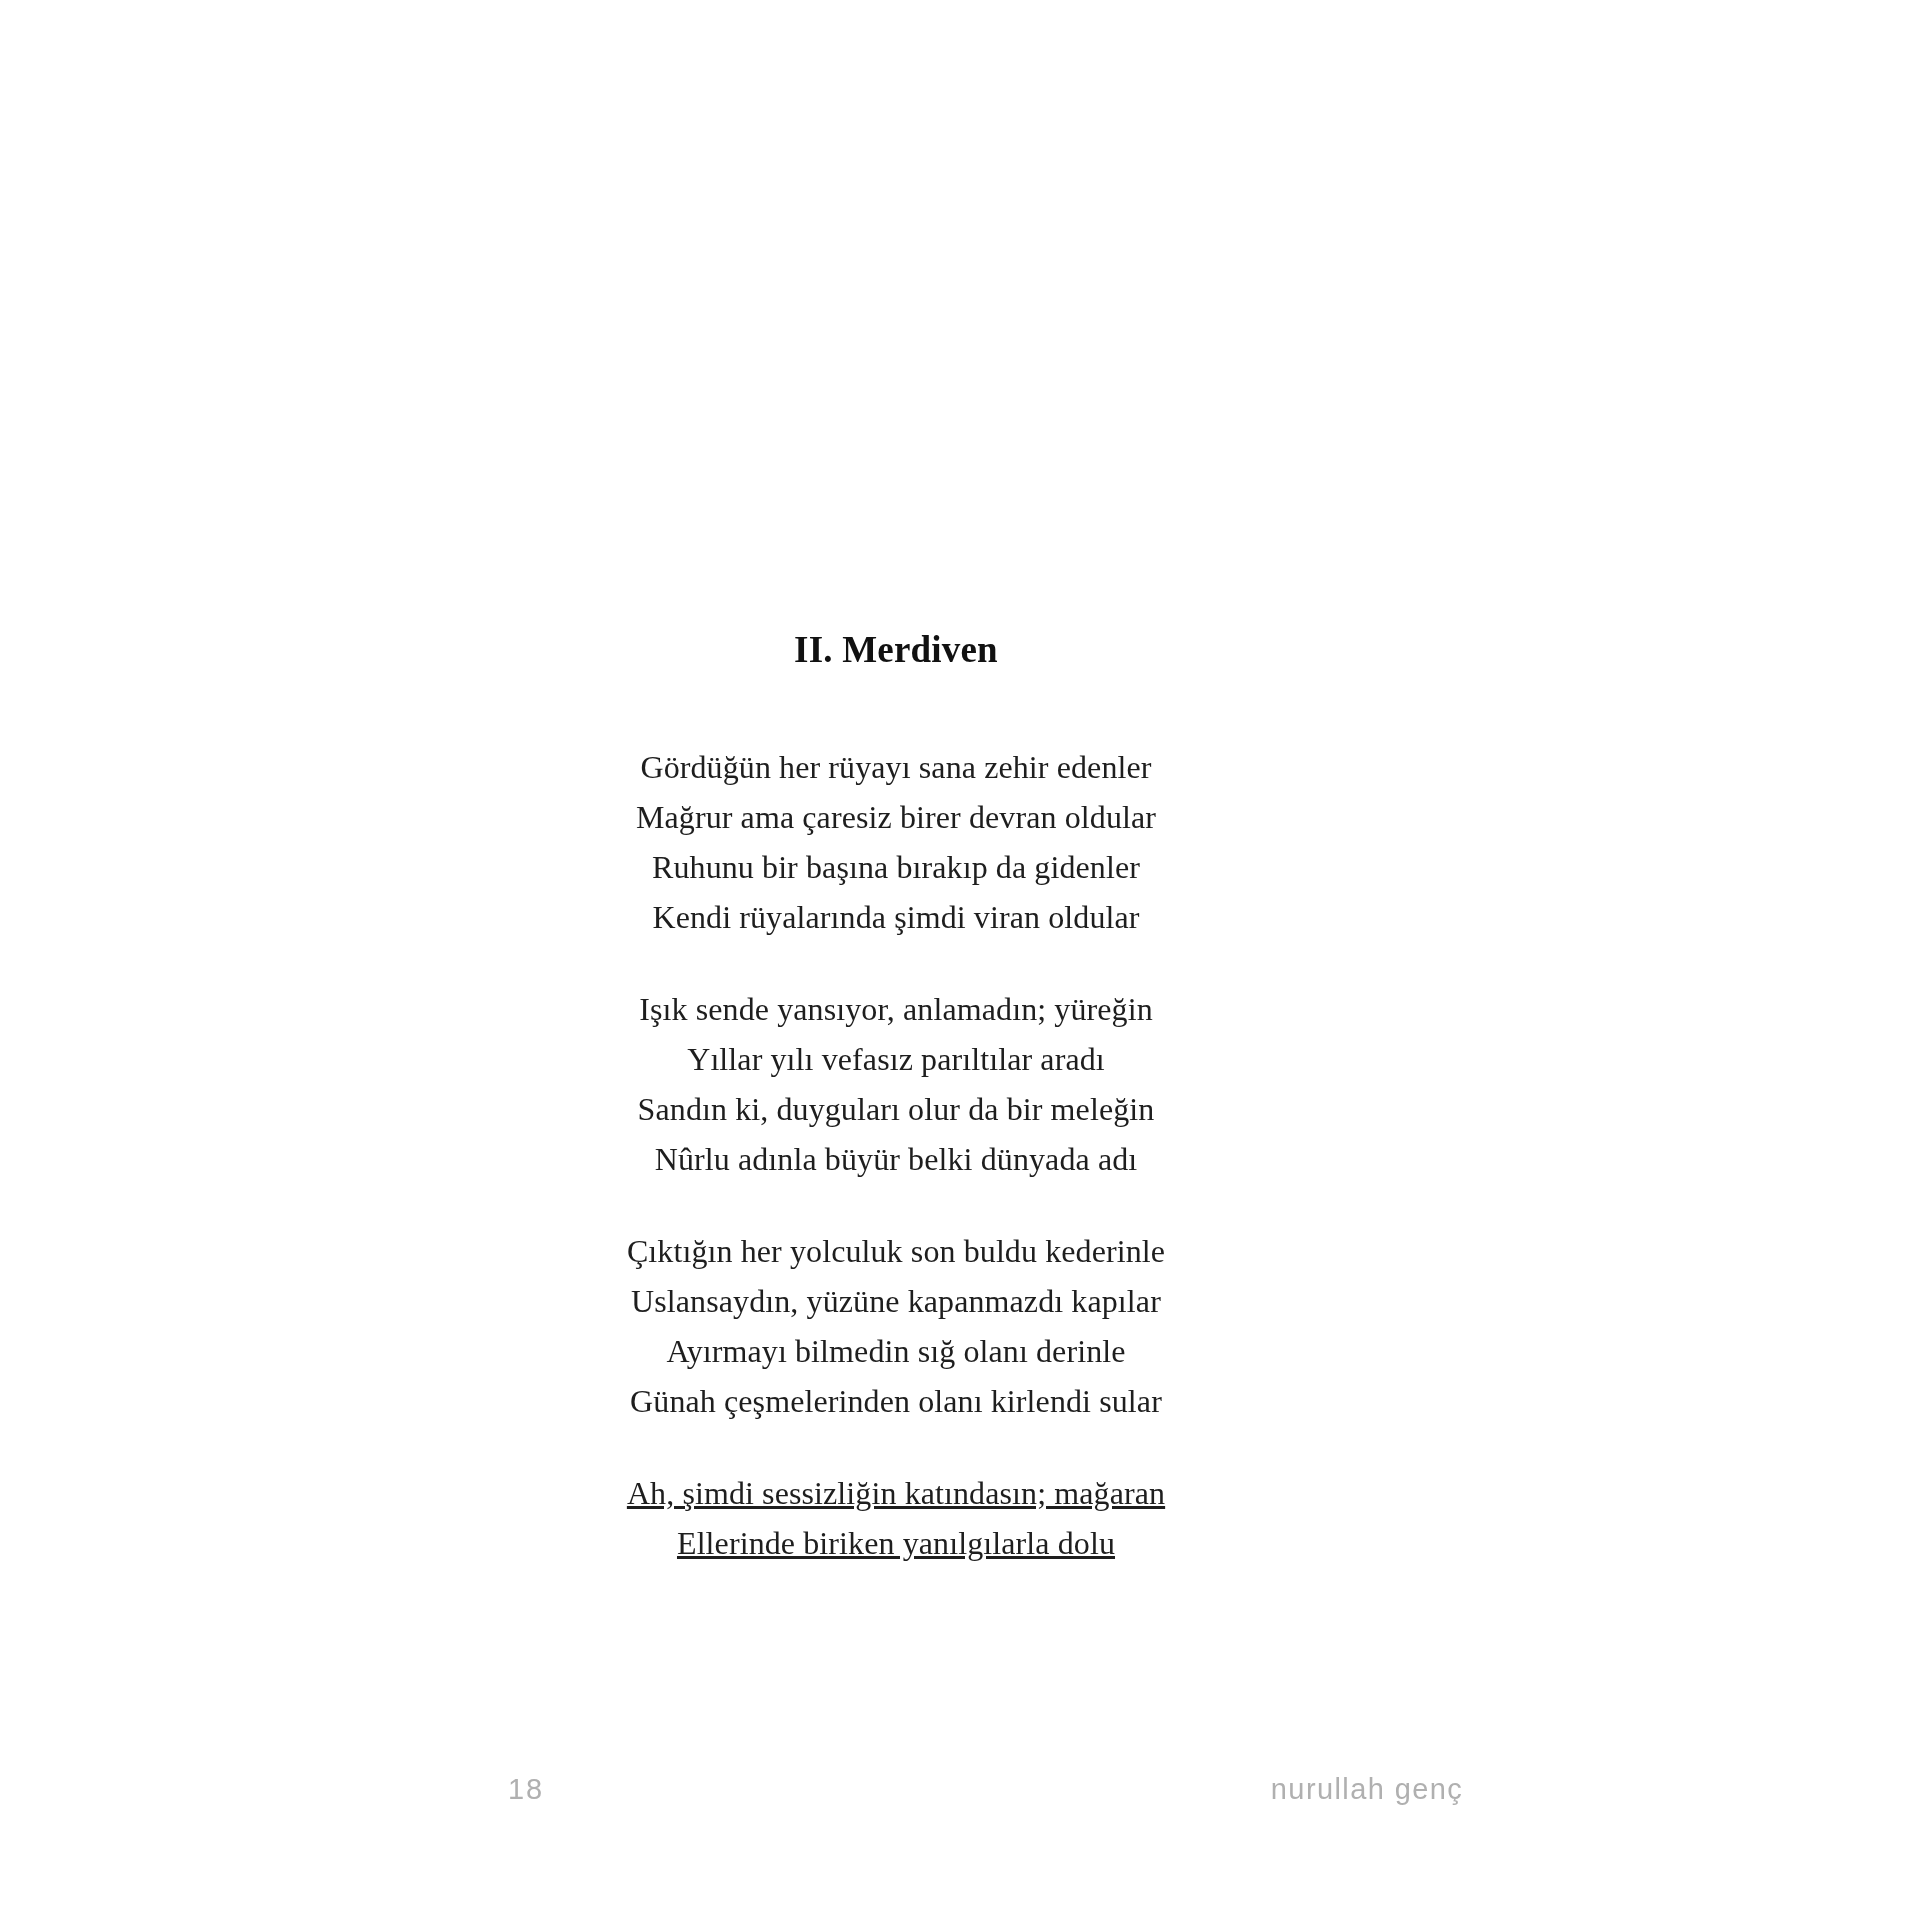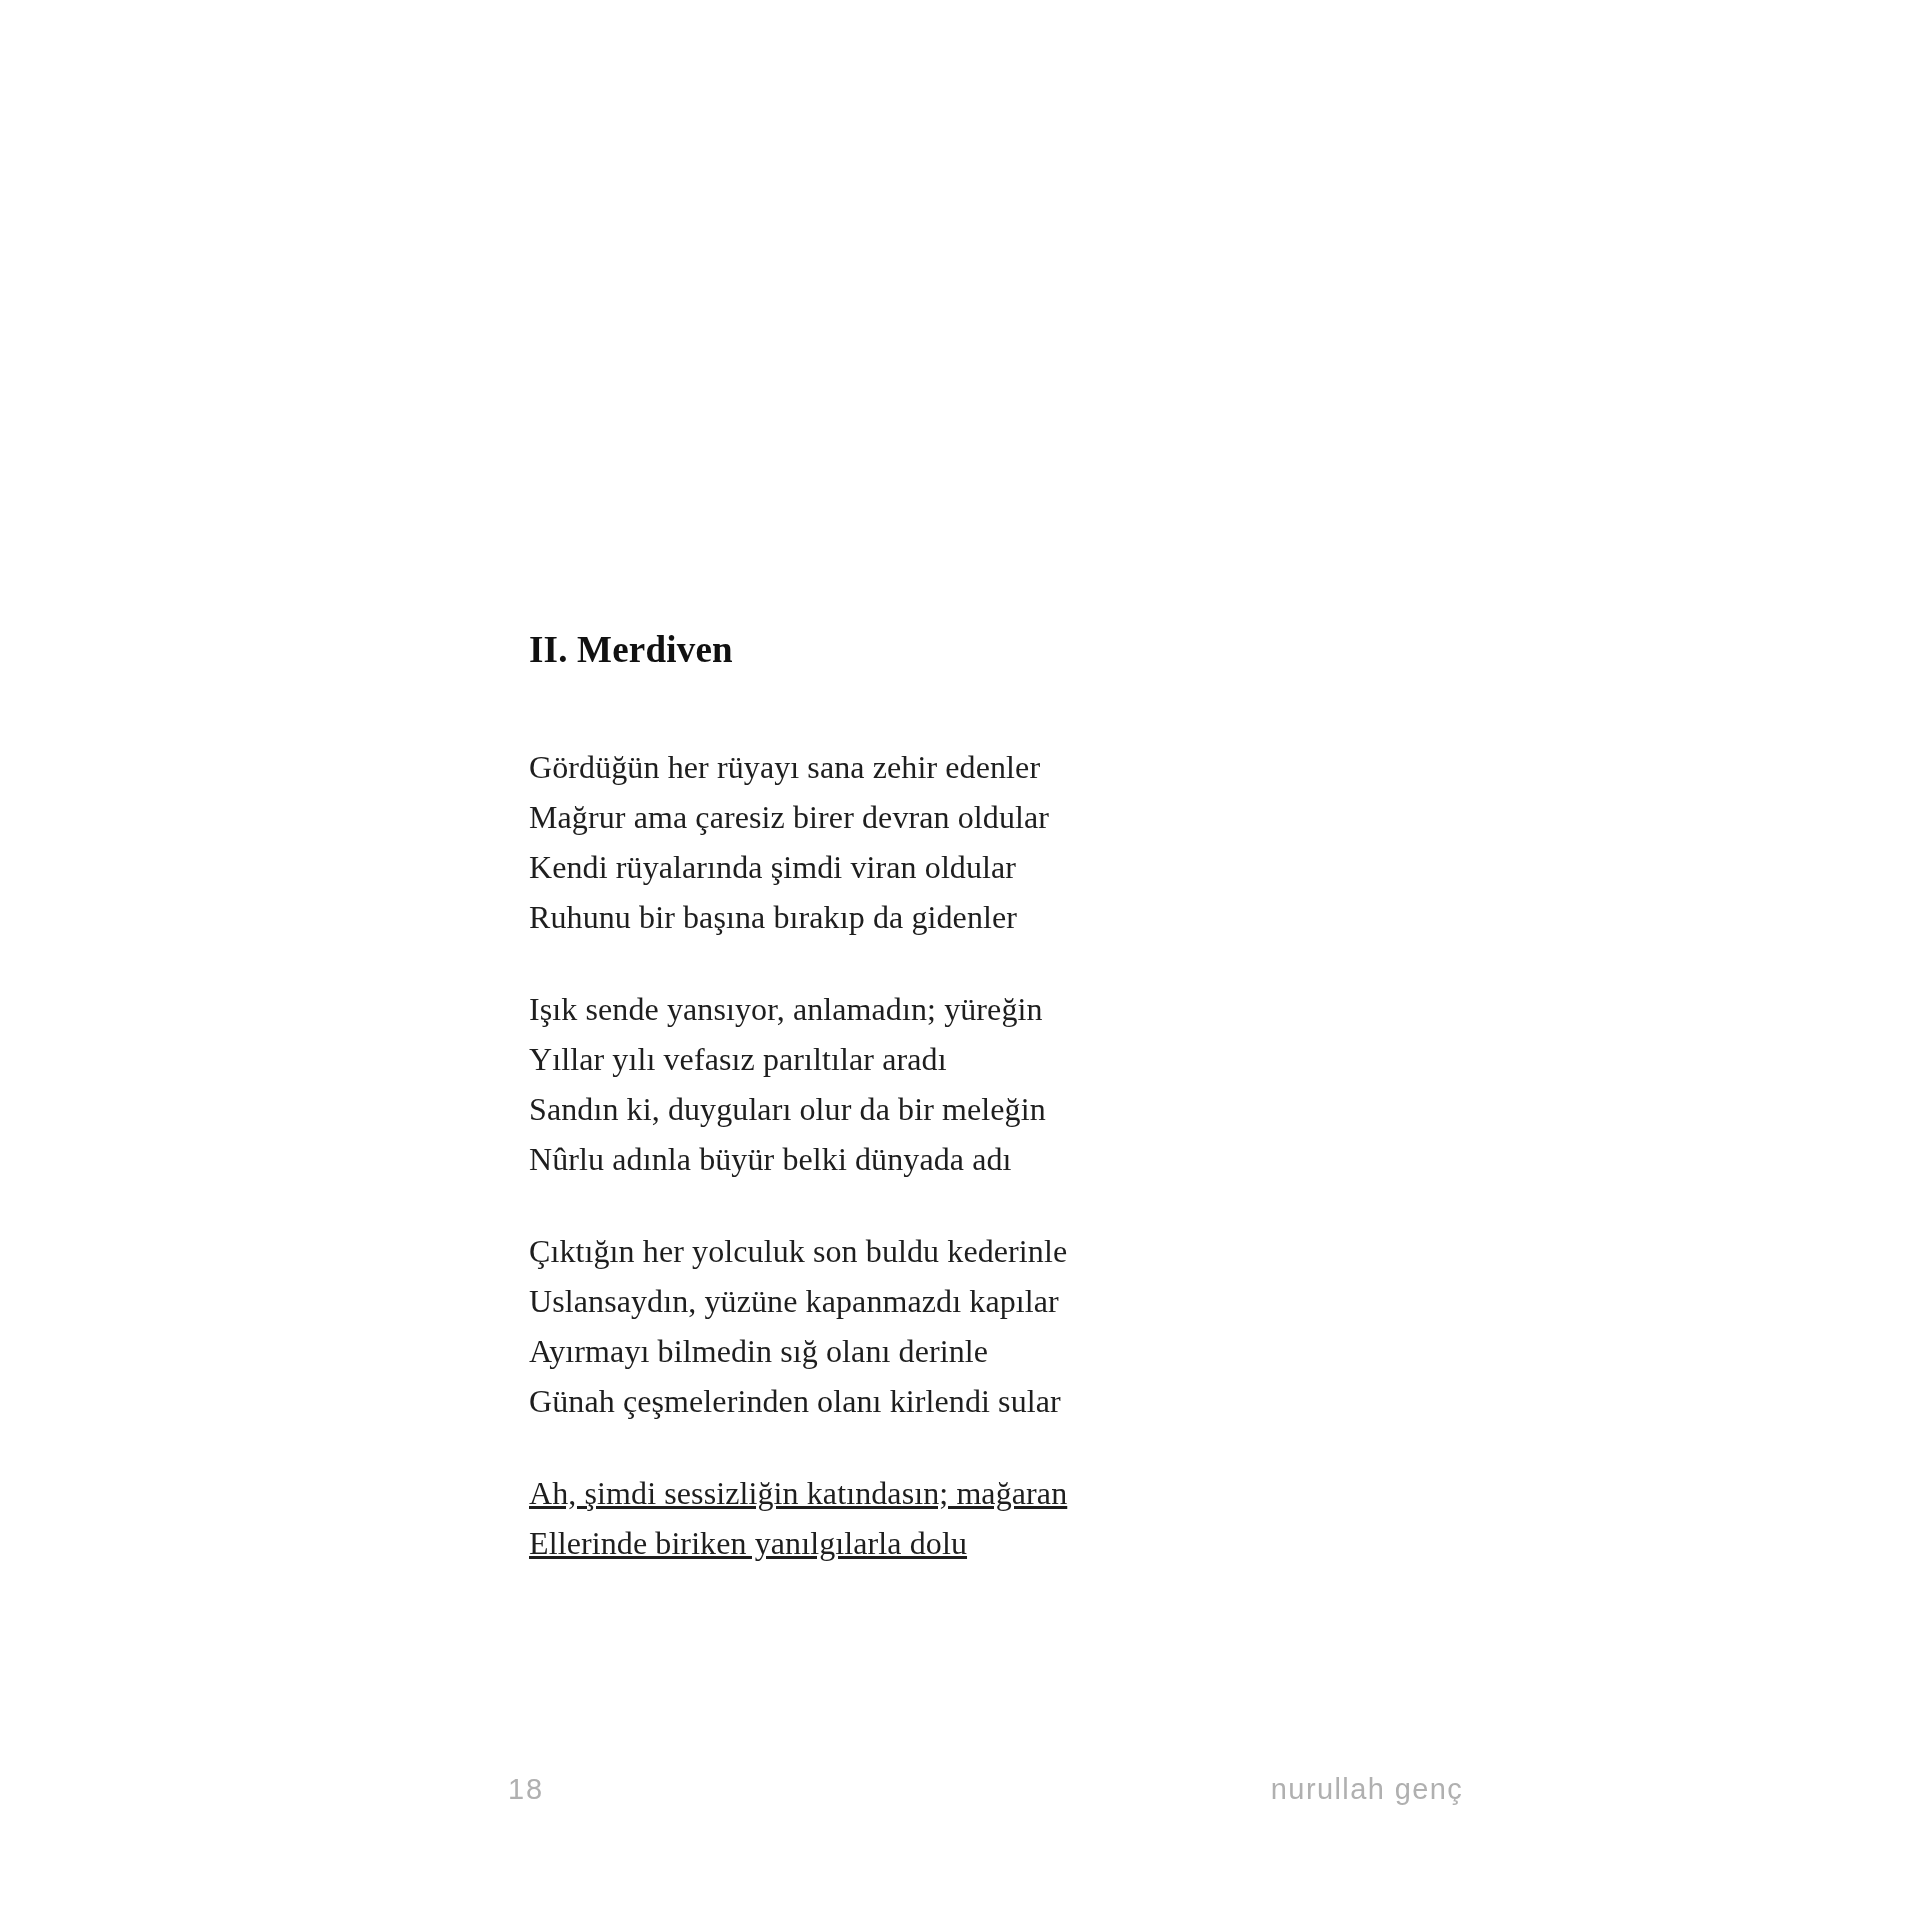--- a/index.html
+++ b/index.html
@@ -9,20 +9,21 @@
     width: 1931px;
     height: 1931px;
     position: relative;
     font-family: "Liberation Serif", "DejaVu Serif", serif;
     overflow: hidden;
   }
   .page {
     position: absolute;
     inset: 0;
     background: #ffffff;
+    text-align: center;
   }
   .poem-block {
     position: absolute;
     left: 529px;
     top: 628px;
     width: 734px;
     color: #1e1e1e;
   }
   .poem-title {
     font-family: "Liberation Serif", "DejaVu Serif", serif;
@@ -77,22 +78,22 @@
 
   <div class="poem-block">
 
     <h2 class="poem-title">II. Merdiven</h2>
 
     <div class="stanza-group">
 
       <div class="stanza">
         <div class="poem-line">Gördüğün her rüyayı sana zehir edenler</div>
         <div class="poem-line">Mağrur ama çaresiz birer devran oldular</div>
+        <div class="poem-line">Ruhunu bir başına bırakıp da gidenler</div>
         <div class="poem-line">Kendi rüyalarında şimdi viran oldular</div>
-        <div class="poem-line">Ruhunu bir başına bırakıp da gidenler</div>
       </div>
 
       <div class="stanza">
         <div class="poem-line">Işık sende yansıyor, anlamadın; yüreğin</div>
         <div class="poem-line">Yıllar yılı vefasız parıltılar aradı</div>
         <div class="poem-line">Sandın ki, duyguları olur da bir meleğin</div>
         <div class="poem-line">Nûrlu adınla büyür belki dünyada adı</div>
       </div>
 
       <div class="stanza">

